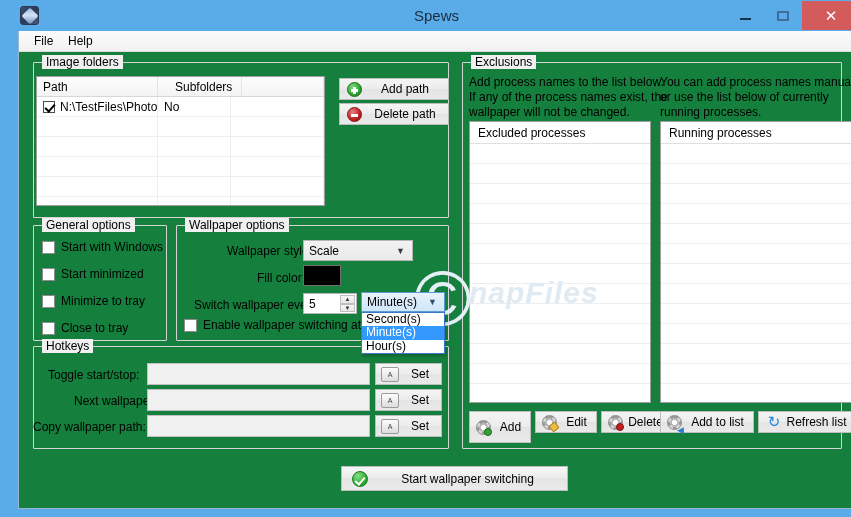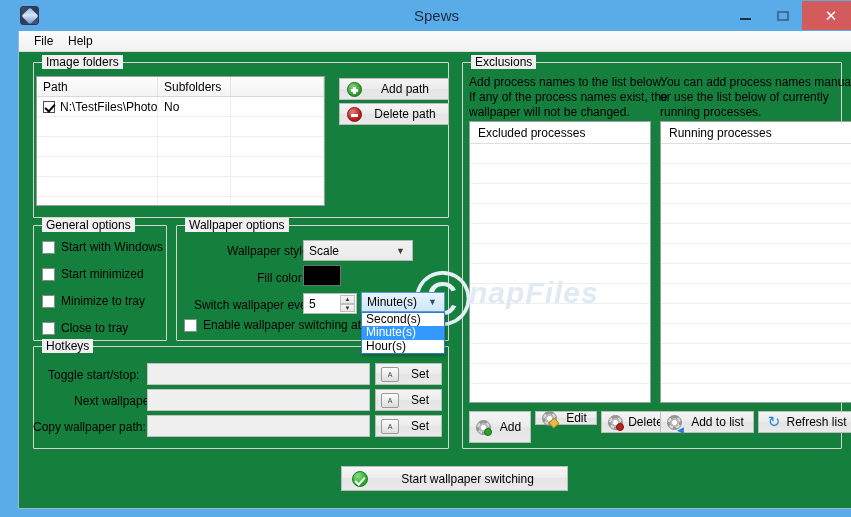--- a/index.html
+++ b/index.html
@@ -259,20 +259,21 @@
   .listview {
     position: absolute;
     background: #fff;
     border: 1px solid #9e9e9e;
     overflow: hidden;
   }
   .lv-head {
     display: flex; height: 20px;
     background: linear-gradient(to bottom, #fdfdfd, #f4f4f4);
     border-bottom: 1px solid #d8d8d8;
+    gap: 11px;
   }
   .lv-head .hc {
     font-size: 12px; color: #000;
     line-height: 20px;
     padding-left: 6px;
     border-right: 1px solid #e3e3e3;
     overflow: hidden; white-space: nowrap;
   }
   .lv-row {
     display: flex; height: 20px;
@@ -575,21 +576,21 @@
         <div class="pl-row"></div>
       <div class="pl-row"></div>
     </div>
 
     <div class="btn" style="left:450px; top:380px; width:62px; height:32px;">
       <span class="ico ico-gear">
           <span class="gear-badge green"></span>
         </span>
       <span class="blabel">Add</span>
     </div>
-    <div class="btn" style="left:516px; top:380px; width:62px; height:14px;">
+    <div class="btn" style="left:516px; top:380px; width:62px; height:22px;">
       <span class="ico ico-gear">
           <span class="gear-badge pencil"></span>
         </span>
       <span class="blabel">Edit</span>
     </div>
     <div class="btn" style="left:582px; top:380px; width:68px; height:22px;">
       <span class="ico ico-gear">
           <span class="gear-badge red"></span>
         </span>
       <span class="blabel">Delete</span>

